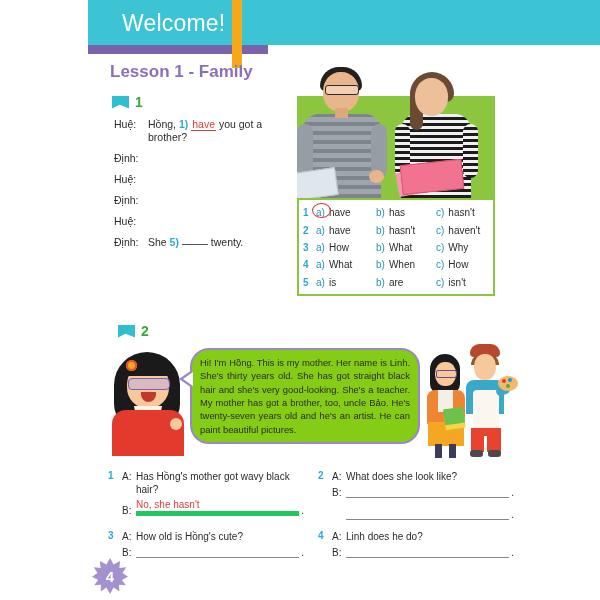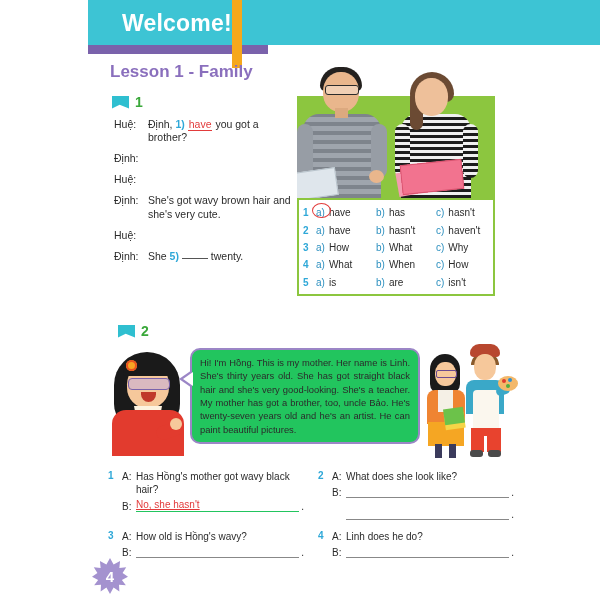--- a/index.html
+++ b/index.html
@@ -28,21 +28,21 @@
     top: 0;
     width: 512px;
     height: 45px;
     background: #3dc4d4;
   }
   .header-title {
     position: absolute;
     left: 122px;
     top: 10px;
     font-size: 23px;
-    font-weight: bold;
+    font-weight: normal;
     color: #ffffff;
     letter-spacing: .2px;
     white-space: nowrap;
   }
   .header-underline {
     position: absolute;
     left: 88px;
     top: 45px;
     width: 180px;
     height: 9px;
@@ -237,22 +237,22 @@
   .gc-arm { position:absolute; left:46px; top:76px; width:26px; height:14px; border-radius:7px; background:#e23b2e; transform:rotate(-18deg); }
   .gc-hand { position:absolute; left:60px; top:70px; width:12px; height:12px; border-radius:50%; background:#f6c89b; }
 
   .bubble {
     position: absolute;
     left: 190px;
     top: 348px;
     width: 230px;
     height: 96px;
     border: 2px solid #9b86c6;
-    border-radius: 10px;
-    background: #22c55e;
+    border-radius: 19px;
+    background: #84cc16;
     box-sizing: border-box;
     padding: 6px 8px;
   }
   .bubble-text {
     font-size: 9.4px;
     line-height: 1.42;
     color: #2b2b2b;
     text-align: justify;
   }
   .bubble-tail {
@@ -345,25 +345,24 @@
   .qa-b { display: flex; align-items: flex-end; margin-top: 3px; }
   .qa-line {
     flex: 1;
     border-bottom: 1px solid #888;
     height: 11px;
   }
   .qa-line.extra { margin-top: 7px; }
   .qa-dot { margin-left: 2px; }
   .qa-answer-red {
     color: #e23b3b;
-    border-bottom: 1px solid #22c55e;
+    border-bottom: 5px solid #22c55e;
     flex: 1;
     height: 12px;
     line-height: 12px;
-    text-decoration: underline;
   }
 
   
   .page-badge {
     position: absolute;
     left: 92px;
     top: 558px;
     width: 36px;
     height: 36px;
   }
@@ -400,31 +399,30 @@
   <div class="lesson-title">Lesson 1 - Family</div>
 
   <div class="ex-head e1">
     <span class="flag-icon"></span>
     <span class="ex-num">1</span>
   </div>
 
   <div class="dialogue" id="dialogue">
       <div class="d-row">
         <div class="d-spk">Huệ:</div>
-        <div class="d-txt"><span>Định, </span><span class="gapnum">1) </span><span class="hand-red">have</span><span> you got a brother?</span></div>
+        <div class="d-txt"><span>Hồng, </span><span class="gapnum">1) </span><span class="hand-red">have</span><span> you got a brother?</span></div>
       </div>
       <div class="d-row">
         <div class="d-spk">Định:</div>
       </div>
       <div class="d-row">
         <div class="d-spk">Huệ:</div>
       </div>
       <div class="d-row">
         <div class="d-spk">Định:</div>
-        <div class="d-txt"><span>She's got wavy brown hair and she's very cute.</span></div>
       </div>
       <div class="d-row">
         <div class="d-spk">Huệ:</div>
       </div>
       <div class="d-row">
         <div class="d-spk">Định:</div>
         <div class="d-txt"><span>She </span><span class="gapnum">5) </span><span class="blank-inline"></span><span> twenty.</span></div>
       </div>
     </div>
 
@@ -614,21 +612,21 @@
               <span class="qa-line extra"></span>
               <span class="qa-dot">.</span>
             </div>
           </div>
         </div>
         <div class="qa-item">
           <div class="qa-idx">3</div>
           <div class="qa-body">
             <div class="qa-a">
               <span class="qa-a-lbl">A:</span>
-              <span>How old is Hồng's wavy?</span>
+              <span>How old is Hồng's cute?</span>
             </div>
             <div class="qa-b">
               <span class="qa-b-lbl">B:</span>
               <span class="qa-line"></span>
               <span class="qa-dot">.</span>
             </div>
           </div>
         </div>
         <div class="qa-item">
           <div class="qa-idx">4</div>

